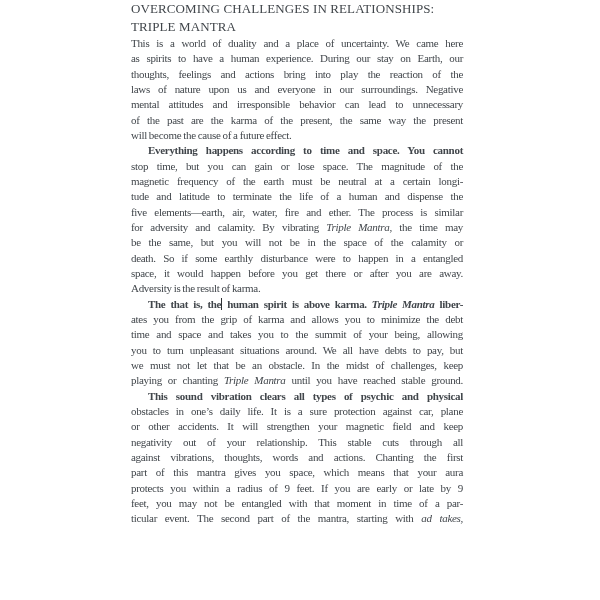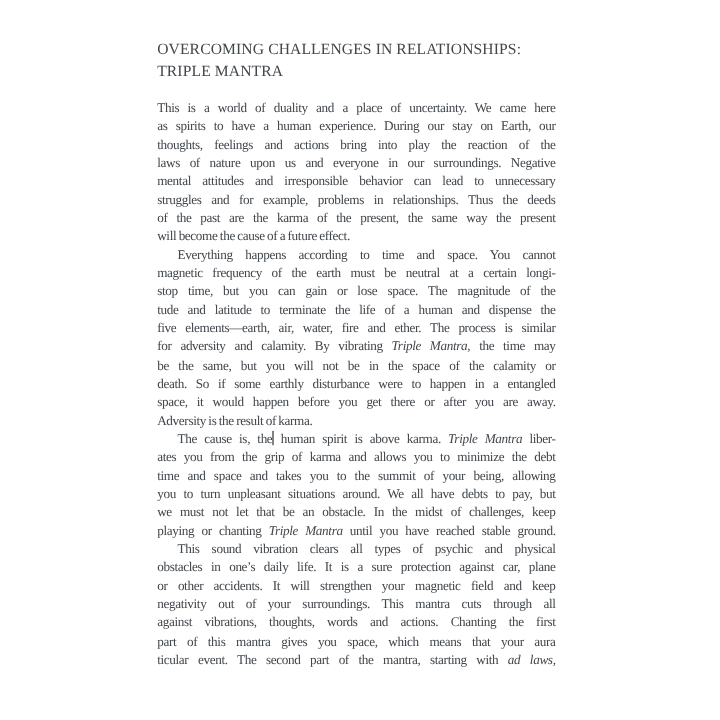--- a/index.html
+++ b/index.html
@@ -10,49 +10,50 @@
   .screen {
     position: relative;
     width: 600px;
     height: 600px;
     background: #ffffff;
     overflow: hidden;
   }
   .page-text {
     position: absolute;
     left: 131px;
-    top: 32px;
+    top: 0;
     width: 332px;
     color: #41464b;
     font-family: "Liberation Serif", serif;
   }
   .title-line {
     font-size: 13px;
     line-height: 18px;
     letter-spacing: 0.1px;
     white-space: nowrap;
   }
   .text-block {
-    margin-top: 15px;
+    margin-top: 0;
   }
   .line {
     font-size: 11px;
     line-height: 15.33px;
     letter-spacing: -0.3px;
     word-spacing: -0.5px;
     text-align: justify;
     text-align-last: justify;
     -moz-text-align-last: justify;
   }
   .line.last {
     text-align-last: left;
     -moz-text-align-last: left;
   }
   .line.indent {
     text-indent: 17px;
+    font-weight: bold;
   }
   .line em {
     font-style: italic;
   }
   .caret {
     display: inline-block;
     width: 1px;
     height: 12px;
     background: #2e3033;
     vertical-align: -2px;
@@ -66,41 +67,42 @@
     <div>
       <div class="title-line">OVERCOMING CHALLENGES IN RELATIONSHIPS:</div>
       <div class="title-line">TRIPLE MANTRA</div>
     </div>
     <div class="text-block">
         <div class="line"><span>This is a world of duality and a place of uncertainty. We came here</span></div>
         <div class="line"><span>as spirits to have a human experience. During our stay on Earth, our</span></div>
         <div class="line"><span>thoughts, feelings and actions bring into play the reaction of the</span></div>
         <div class="line"><span>laws of nature upon us and everyone in our surroundings. Negative</span></div>
         <div class="line"><span>mental attitudes and irresponsible behavior can lead to unnecessary</span></div>
-        <div class="line"><span>struggles and for example, problems in relationships. Thus the deeds</span></div>
         <div class="line"><span>of the past are the karma of the present, the same way the present</span></div>
         <div class="line last"><span>will become the cause of a future effect.</span></div>
         <div class="line indent"><span>Everything happens according to time and space. You cannot</span></div>
+        <div class="line"><span>stop time, but you can gain or lose space. The magnitude of the</span></div>
         <div class="line"><span>magnetic frequency of the earth must be neutral at a certain longi-</span></div>
-        <div class="line"><span>stop time, but you can gain or lose space. The magnitude of the</span></div>
         <div class="line"><span>tude and latitude to terminate the life of a human and dispense the</span></div>
         <div class="line"><span>five elements—earth, air, water, fire and ether. The process is similar</span></div>
         <div class="line"><span>for adversity and calamity. By vibrating </span><em>Triple Mantra</em><span>, the time may</span></div>
         <div class="line"><span>be the same, but you will not be in the space of the calamity or</span></div>
         <div class="line"><span>death. So if some earthly disturbance were to happen in a entangled</span></div>
         <div class="line"><span>space, it would happen before you get there or after you are away.</span></div>
         <div class="line last"><span>Adversity is the result of karma.</span></div>
-        <div class="line indent"><span>The cause is, the</span><span class="caret"></span><span> human spirit is above karma. </span><em>Triple Mantra</em><span> liber-</span></div>
+        <div class="line indent"><span>The that is, the</span><span class="caret"></span><span> human spirit is above karma. </span><em>Triple Mantra</em><span> liber-</span></div>
         <div class="line"><span>ates you from the grip of karma and allows you to minimize the debt</span></div>
         <div class="line"><span>time and space and takes you to the summit of your being, allowing</span></div>
         <div class="line"><span>you to turn unpleasant situations around. We all have debts to pay, but</span></div>
         <div class="line"><span>we must not let that be an obstacle. In the midst of challenges, keep</span></div>
         <div class="line"><span>playing or chanting </span><em>Triple Mantra</em><span> until you have reached stable ground.</span></div>
         <div class="line indent"><span>This sound vibration clears all types of psychic and physical</span></div>
         <div class="line"><span>obstacles in one’s daily life. It is a sure protection against car, plane</span></div>
         <div class="line"><span>or other accidents. It will strengthen your magnetic field and keep</span></div>
-        <div class="line"><span>negativity out of your surroundings. This mantra cuts through all</span></div>
+        <div class="line"><span>negativity out of your relationship. This stable cuts through all</span></div>
         <div class="line"><span>against vibrations, thoughts, words and actions. Chanting the first</span></div>
         <div class="line"><span>part of this mantra gives you space, which means that your aura</span></div>
-        <div class="line"><span>ticular event. The second part of the mantra, starting with </span><em>ad laws,</em></div>
+        <div class="line"><span>protects you within a radius of 9 feet. If you are early or late by 9</span></div>
+        <div class="line"><span>feet, you may not be entangled with that moment in time of a par-</span></div>
+        <div class="line"><span>ticular event. The second part of the mantra, starting with </span><em>ad takes,</em></div>
       </div>
   </div>
 </div>
 
 </body></html>

